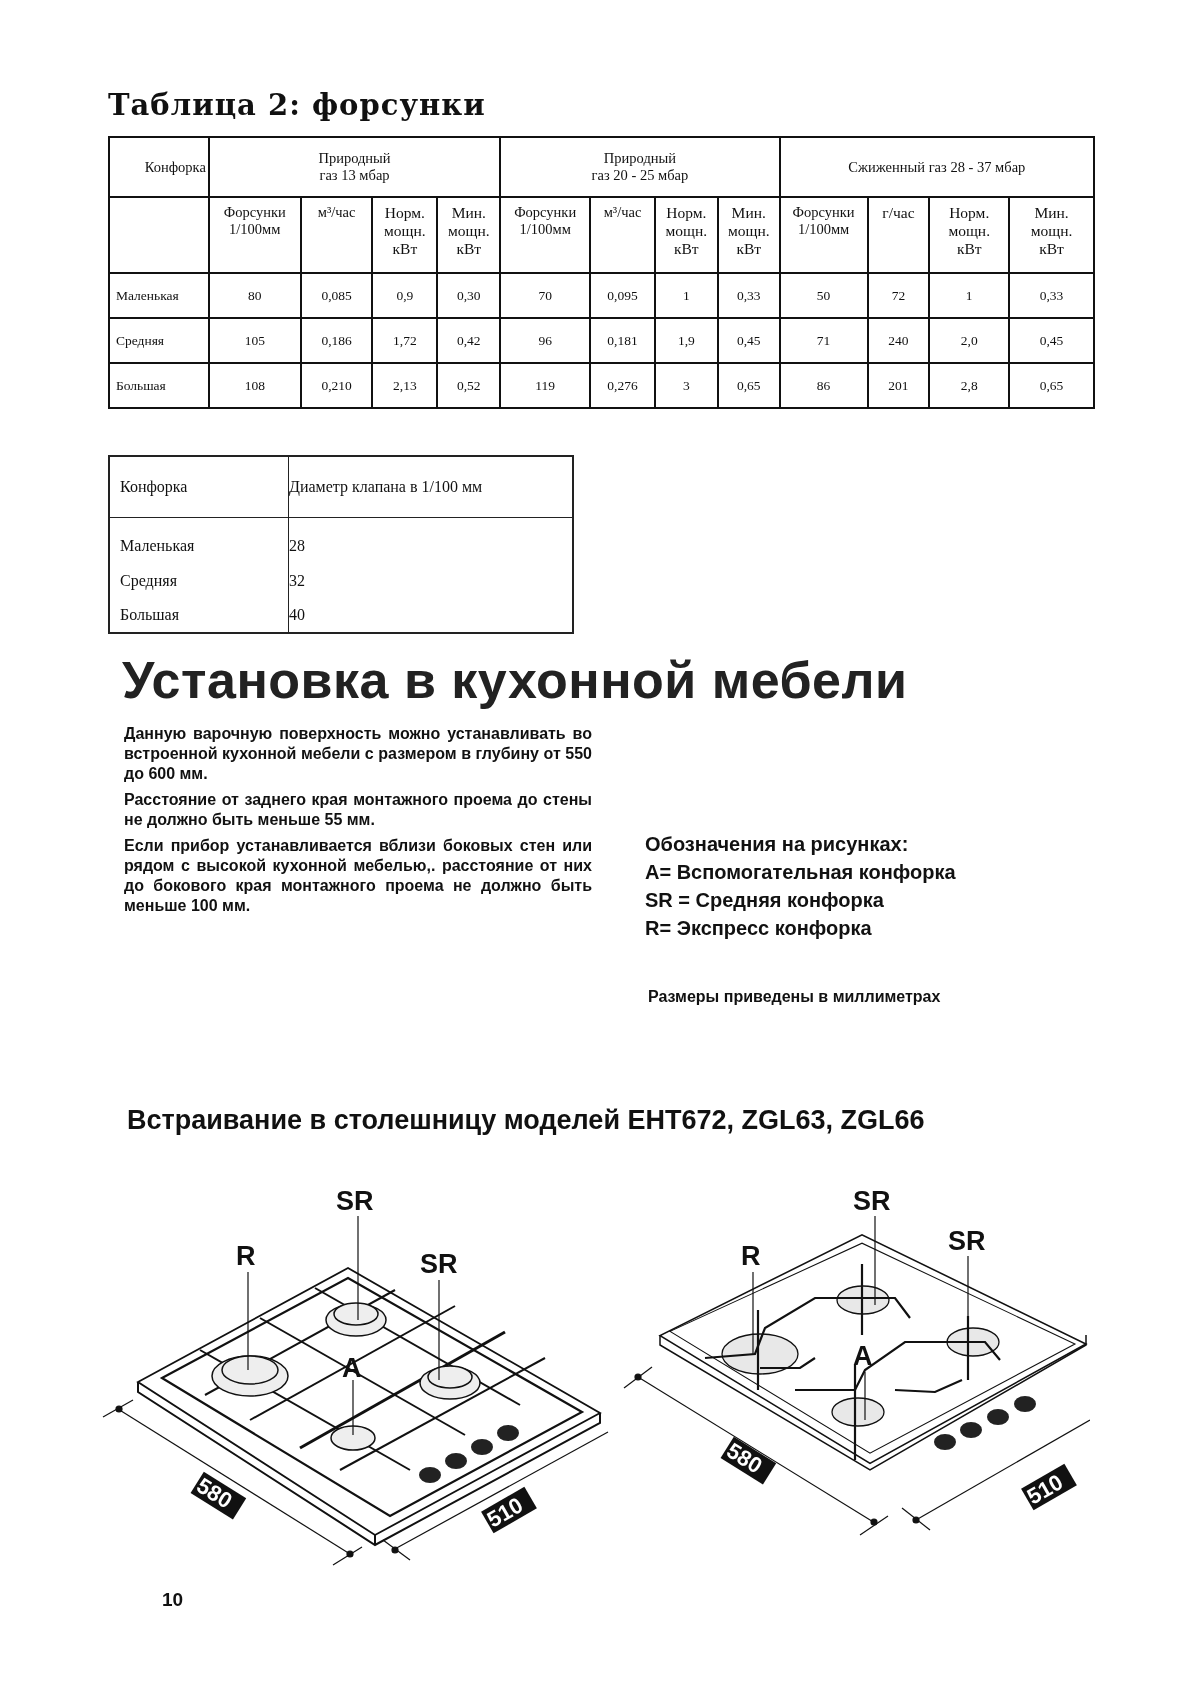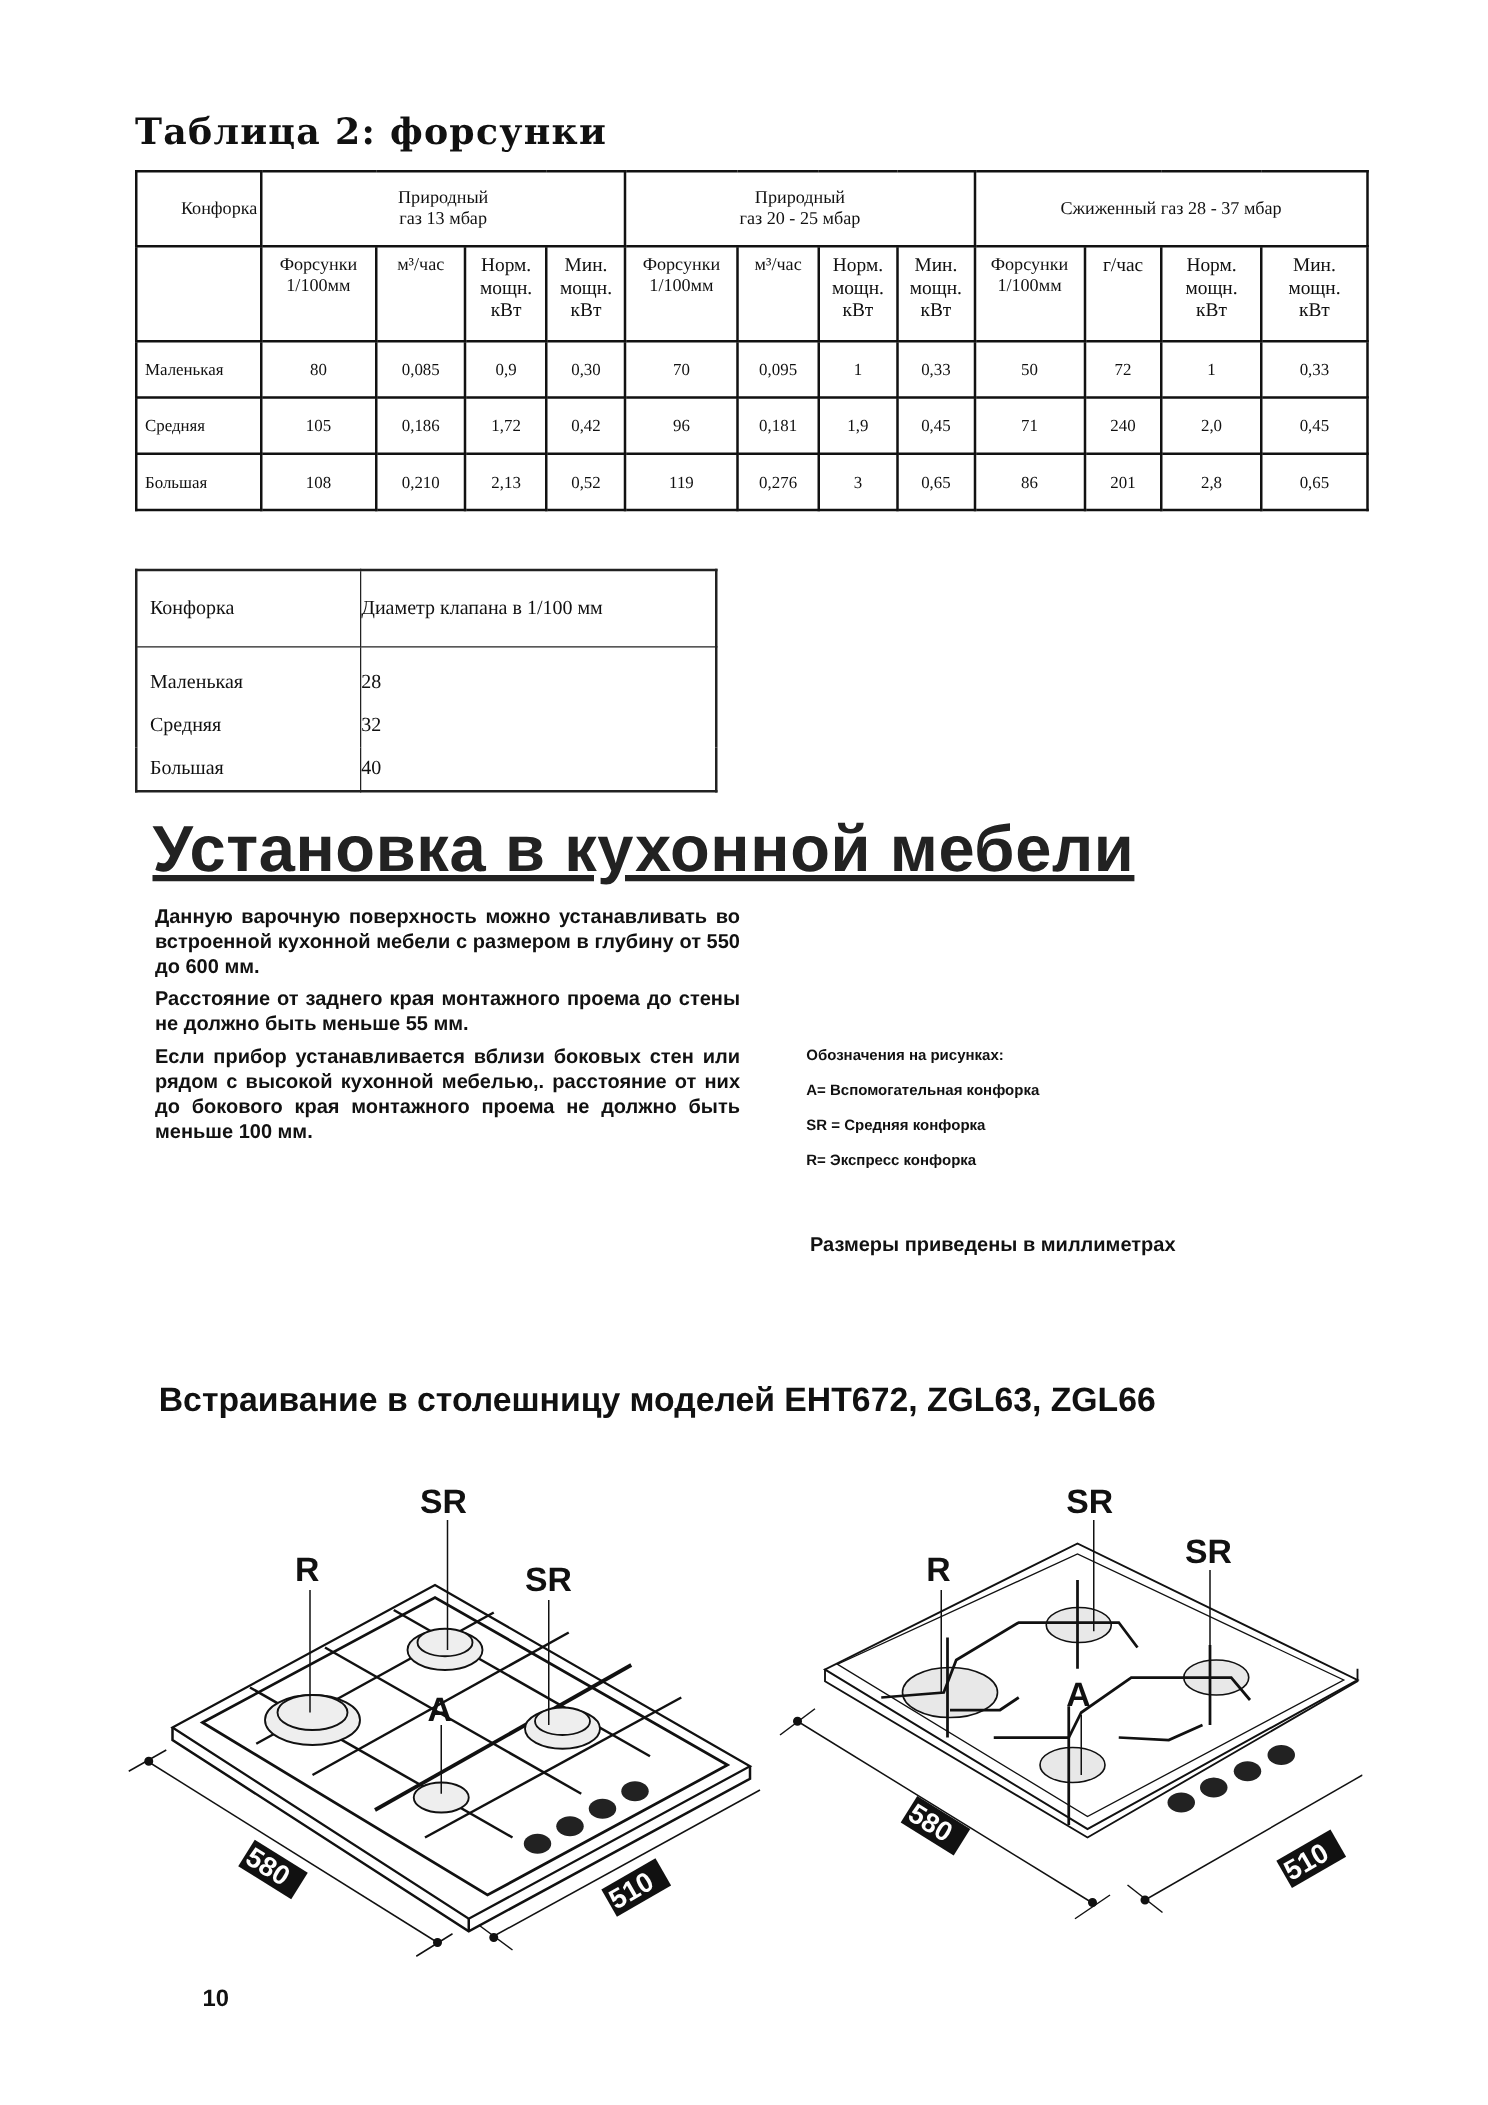--- a/index.html
+++ b/index.html
@@ -19,25 +19,25 @@
   #injector-table td.rowlabel { text-align: left; padding-left: 6px; font-size: 13.5px; }
 
   #valve-table { left: 108px; top: 455px; width: 466px; font-family: "Liberation Serif", serif; font-size: 16px; border: 2px solid #222; }
   #valve-table td { border-left: 1px solid #222; border-right: 1px solid #222; padding: 0; }
   #valve-table tr.vh td { height: 60px; border-bottom: 1px solid #222; }
   #valve-table td.c1 { width: 168px; text-align: left; padding-left: 10px; }
   #valve-table td.c2 { }
   #valve-table tr.vr td { height: 34px; }
   #valve-table tr.vr.first td { padding-top: 10px; height: 36px; }
 
-  #install-title { position: absolute; left: 122px; top: 650px; font-size: 52px; font-weight: bold; color: #222; letter-spacing: 0.5px; text-decoration: underline; }
+  #install-title { position: absolute; left: 122px; top: 650px; font-size: 52px; font-weight: bold; color: #222; letter-spacing: 0.5px; }
   #install-body { position: absolute; left: 124px; top: 724px; width: 468px; font-size: 16px; line-height: 20px; text-align: justify; }
   #install-body p { margin: 0 0 6px 0; }
 
-  #legend { position: absolute; left: 645px; top: 830px; font-size: 12px; font-weight: bold; line-height: 28px; }
+  #legend { position: absolute; left: 645px; top: 830px; font-size: 20px; font-weight: bold; line-height: 28px; }
   #dims-note { position: absolute; left: 648px; top: 988px; font-size: 16px; }
 
   #models-title { position: absolute; left: 127px; top: 1105px; font-size: 27px; font-weight: bold; }
   #page-number { position: absolute; left: 130px; top: 1589px; font-size: 19px; margin-left: 32px; }
 
   svg.diagram { position: absolute; }
   .lbl { font-family: "Liberation Sans", sans-serif; font-weight: bold; font-size: 27px; fill: #111; }
   .dim { font-family: "Liberation Sans", sans-serif; font-weight: bold; font-size: 22px; fill: #fff; }
 </style>
 </head>

